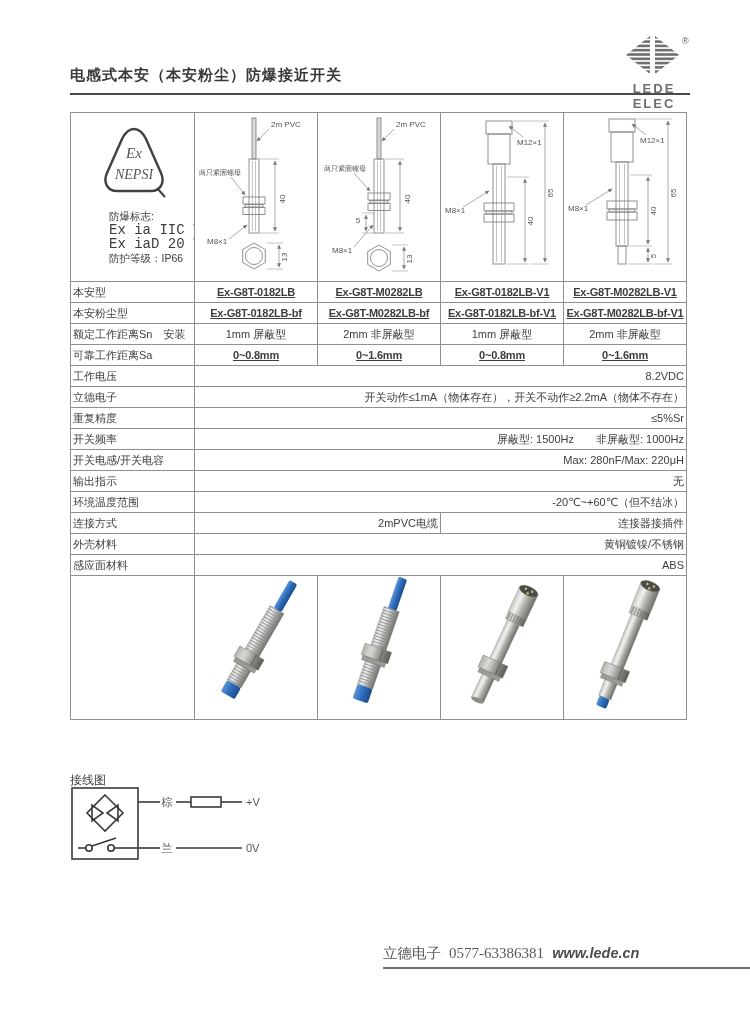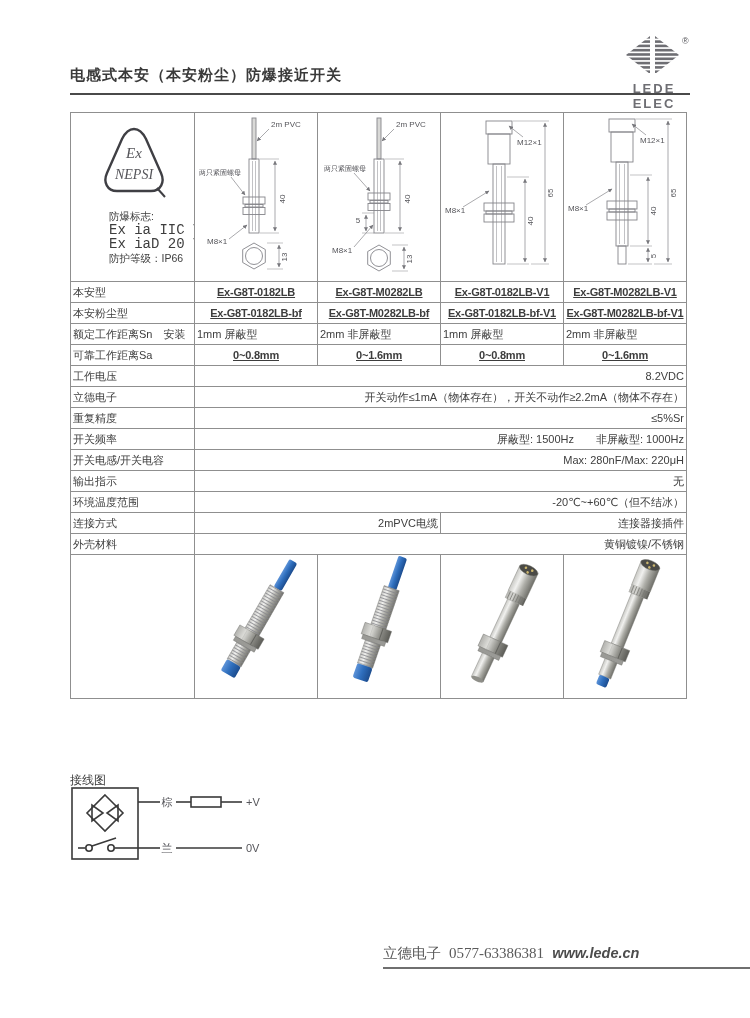--- a/index.html
+++ b/index.html
@@ -13,21 +13,21 @@
   .logo-text{font-size:13px;font-weight:bold;letter-spacing:2px;margin-top:1px;color:#6e6e73;text-align:center;}
   
   .spec-table-wrap{left:70px;top:112px;}
   table.spec{border-collapse:collapse;table-layout:fixed;}
   table.spec td{border:1px solid #8f8f8f;font-size:11px;color:#3d3d3d;padding:0 2px;
                 overflow:hidden;white-space:nowrap;}
   td.lab{width:119px;text-align:left;padding-left:8px;font-size:11px;}
   td.c{width:118px;}
   tr.r td{height:20px;}
   td.val{text-align:center;font-weight:bold;font-size:10px;letter-spacing:-0.2px;text-decoration:underline;}
-  td.valn{font-size:10.5px;}
+  td.valn{text-align:center;font-size:10.5px;}
   td.mid{text-align:right;font-size:11px;margin-left:17px;}
   td.dcell{height:168px;vertical-align:top;padding:0;}
   td.pcell{height:143px;vertical-align:middle;text-align:center;padding:0;}
   
   .certcell{position:relative;width:100%;height:168px;}
   .cert-tri{position:absolute;left:22px;top:12px;}
   .cert-lines{position:absolute;left:9px;top:96px;font-size:10.5px;line-height:14px;white-space:nowrap;margin-left:27px;}
   .cert-lines .mono{font-family:"Liberation Mono","DejaVu Sans Mono",monospace;font-size:14px;}
   
   svg text{fill:#55555a;}
@@ -327,20 +327,24 @@
       </tr>
       <tr class="r">
         <td class="lab">连接方式</td>
         <td class="mid" colspan="2">2mPVC电缆</td>
         <td class="mid" colspan="2">连接器接插件</td>
       </tr>
       <tr class="r">
         <td class="lab">外壳材料</td>
         <td class="mid" colspan="4">黄铜镀镍/不锈钢</td>
       </tr>
+      <tr class="r">
+        <td class="lab">感应面材料</td>
+        <td class="mid" colspan="4">ABS</td>
+      </tr>
 
       <tr>
         <td class="lab pcell"></td>
         <td class="c pcell">
           <svg width="118" height="141" viewBox="0 0 118 141">
             <g transform="rotate(30 59 70)">
               <rect x="55" y="-4" width="9" height="32" rx="2" fill="url(#gBlue)"></rect>
               <rect x="51" y="28" width="16" height="86" fill="url(#gMetal)" stroke="#7a7a75" stroke-width="0.4"></rect>
               <rect x="51" y="28" width="16" height="50" fill="url(#pT)"></rect>
               <rect x="45" y="78" width="28" height="12" fill="url(#gMetalD)" stroke="#6a6a66" stroke-width="0.4"></rect>

